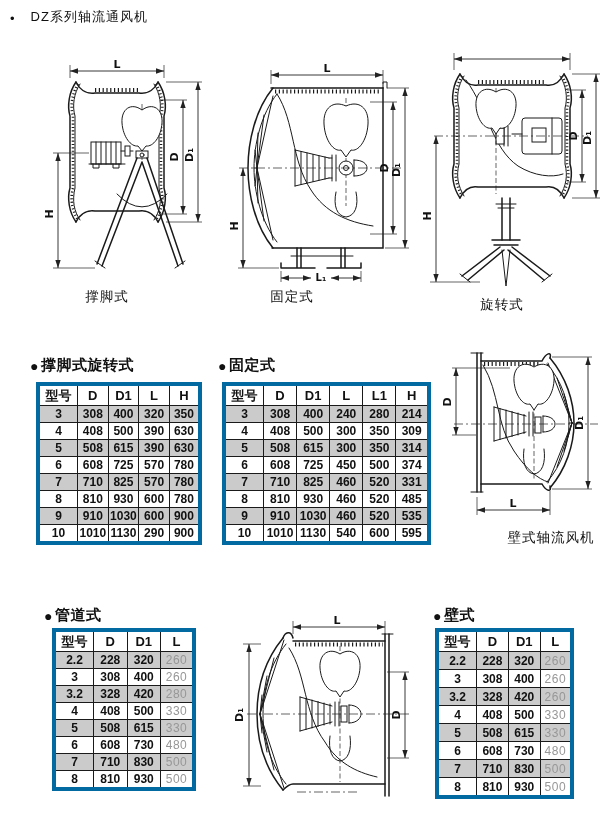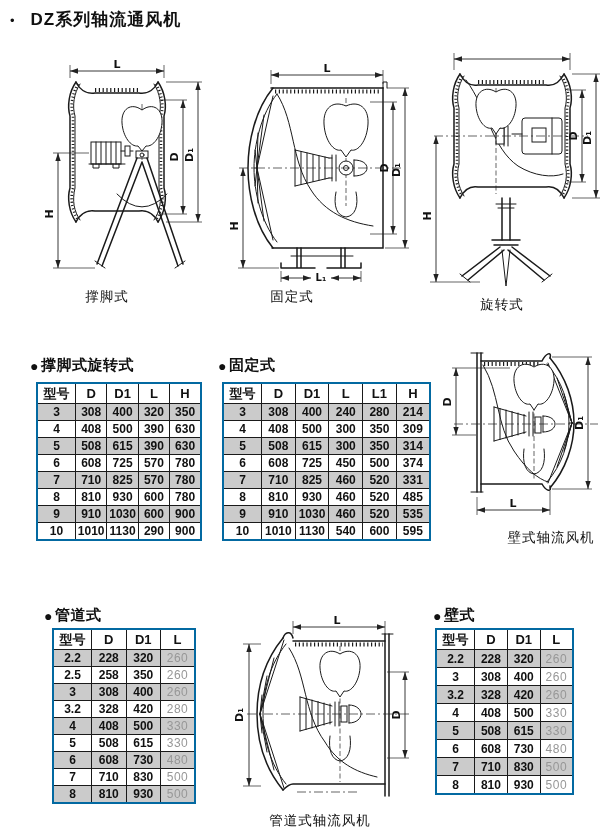--- a/index.html
+++ b/index.html
@@ -2,29 +2,29 @@
 <html><head>
 <meta charset="utf-8">
 <style>
   html,body{margin:0;padding:0;background:#fff;}
   body{font-family:"Liberation Sans",sans-serif;color:#111;}
   #page{position:relative;width:610px;height:838px;background:#ffffff;overflow:hidden;}
 
   
   .page-title{position:absolute;left:10px;top:8px;display:flex;align-items:center;gap:9px;}
   .page-title .dot{font-size:13px;line-height:1;transform:translateY(1px);}
-  .page-title .txt{font-size:17px;font-weight:bold;letter-spacing:1px;padding-left:7px;}
+  .page-title .txt{font-size:13px;font-weight:normal;letter-spacing:1px;padding-left:7px;}
 
   
   .cap{position:absolute;font-size:13.5px;font-weight:normal;text-align:center;letter-spacing:1px;}
   .sec-title{position:absolute;display:flex;align-items:center;gap:2px;font-size:15px;font-weight:bold;letter-spacing:0.5px;}
   .sec-title .bullet{font-size:14px;line-height:1;}
 
   
-  table.dtable{position:absolute;border-collapse:collapse;table-layout:fixed;background:#fff;border:2px solid #0369a1;}
+  table.dtable{position:absolute;border-collapse:collapse;table-layout:fixed;background:#fff;border:4px solid #0369a1;}
   .dtable th,.dtable td{border:1px solid #1a1a1a;text-align:center;vertical-align:middle;padding:0 1px;
     font-family:"Liberation Sans",sans-serif;}
   .dtable th{font-size:13px;font-weight:bold;height:19px;background:#fff;}
   .dtable td{font-size:12px;font-weight:bold;height:16px;}
   .dtable th:first-child{width:35px;}
   .dtable tbody tr:nth-child(odd) td{background:#cbcbcb;}
   .t-wa td{height:17px;}
   .muted td:last-child{color:#979797;font-weight:400;letter-spacing:0.5px;margin-left:12px;}
 
   
@@ -441,26 +441,20 @@
         </tr>
       </thead>
       <tbody>
         <tr>
           <td>2.2</td>
           <td>228</td>
           <td>320</td>
           <td>260</td>
         </tr>
         <tr>
-          <td>2.5</td>
-          <td>258</td>
-          <td>350</td>
-          <td>260</td>
-        </tr>
-        <tr>
           <td>3</td>
           <td>308</td>
           <td>400</td>
           <td>260</td>
         </tr>
         <tr>
           <td>3.2</td>
           <td>328</td>
           <td>420</td>
           <td>280</td>
@@ -534,21 +528,20 @@
       <path class="ext" d="M6,30 H24 M6,172 H24"></path>
       <path class="dim" d="M12,30 V172"></path>
       <text class="dlab" x="6" y="101" transform="rotate(-90 6 101)">D₁</text>
     </g>
     <g>
       <path class="ext" d="M150,58 H172 M150,144 H172"></path>
       <path class="dim" d="M168,58 V144"></path>
       <text class="dlab" x="163" y="101" transform="rotate(-90 163 101)">D</text>
     </g>
   </svg>
-  <div class="cap" style="left:250px;top:812px;width:140px">管道式轴流风机</div>
 
   <div class="sec-title" style="left:433px;top:606px">
     <span class="bullet">●</span>
     <span>壁式</span>
   </div>
   <table class="dtable muted t-wa" style="left:435px;top:628px;width:139px">
       <thead>
         <tr>
           <th>型号</th>
           <th>D</th>

